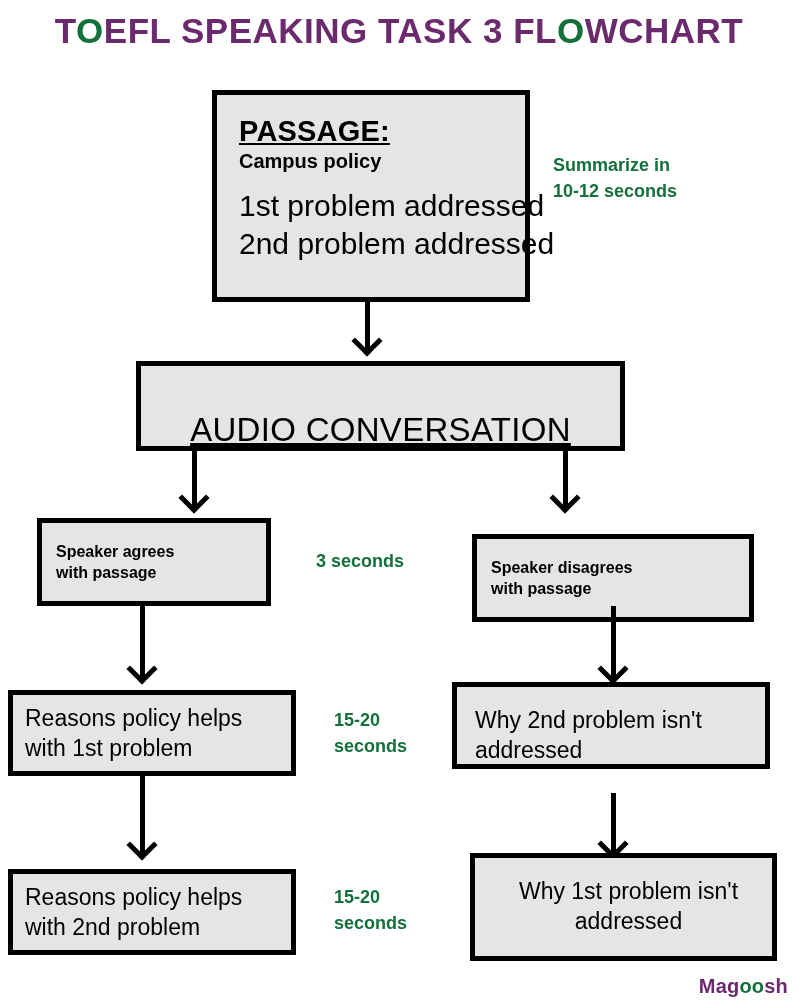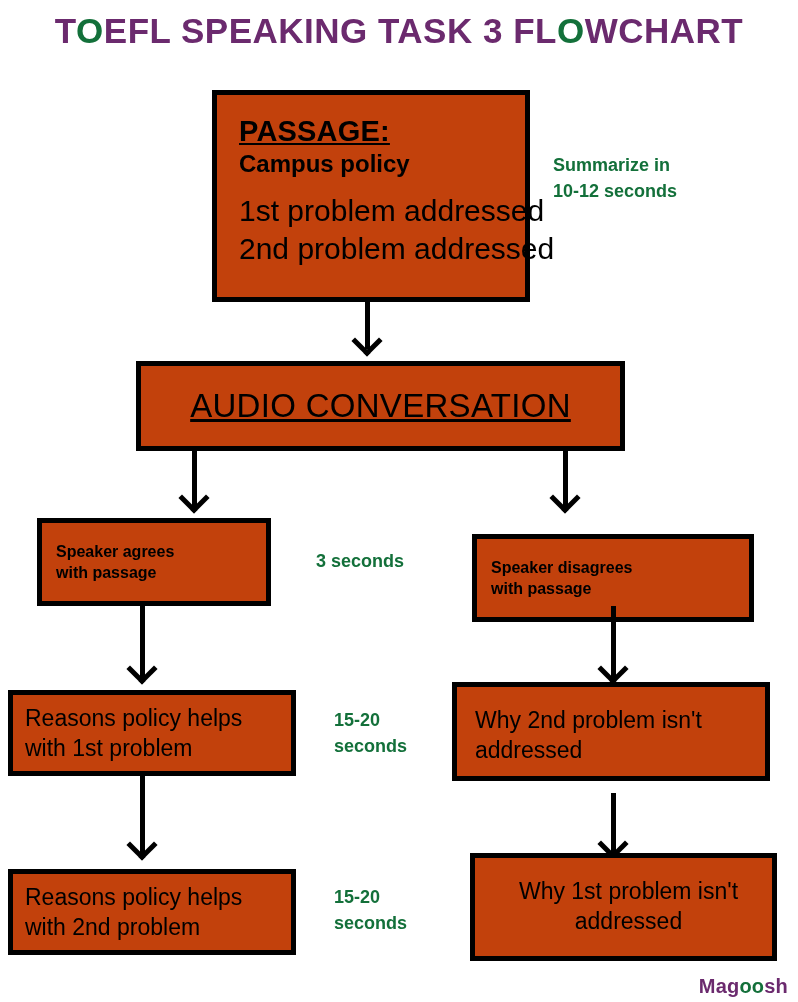--- a/index.html
+++ b/index.html
@@ -33,21 +33,21 @@
     color: #6b2a6e;
     white-space: nowrap;
     line-height: 1.1;
   }
   #title .g { color: #13703a; }
 
   
   .box {
     position: absolute;
     box-sizing: border-box;
-    background: #c2410c;
+    background: #e5e5e5;
     border: 5px solid #000000;
   }
   .box .inner {
     position: absolute;
     left: 14px;
     right: 8px;
     top: 10px;
     color: #000000;
   }
   .box.vcenter .inner {
@@ -59,21 +59,21 @@
 
   
   .t-passage-head {
     font-size: 29px;
     font-weight: bold;
     text-decoration: underline;
     letter-spacing: 0.2px;
     margin-bottom: 2px;
   }
   .t-passage-sub {
-    font-size: 24px;
+    font-size: 20px;
     font-weight: bold;
     margin-bottom: 14px;
   }
   .t-passage-body {
     font-size: 30px;
     font-weight: normal;
     line-height: 1.28;
   }
   .t-audio {
     font-size: 33px;
@@ -160,21 +160,21 @@
     <span class="ln">Summarize in</span>
     <span class="ln">10-12 seconds</span>
   </div>
 
   <div class="arrow" style="left:355px; top:302px; width:24px; height:58px;">
     <div class="stem" style="height:47px;"></div>
     <div class="head" style="top:28px;"></div>
   </div>
 
   <div class="box vcenter" style="left:136px; top:361px; width:489px; height:90px;">
-    <div class="inner" style="left:0; right:0;">
+    <div class="inner" style="left:0; right:0;margin-top:24px;">
       <span class="ln t-audio">AUDIO CONVERSATION</span>
     </div>
   </div>
 
   <div class="arrow" style="left:182px; top:451px; width:24px; height:68px;">
     <div class="stem" style="height:56px;"></div>
     <div class="head" style="top:36px;"></div>
   </div>
 
   <div class="arrow" style="left:553px; top:451px; width:24px; height:68px;">
@@ -215,21 +215,21 @@
       <span class="ln t-reg">Reasons policy helps</span>
       <span class="ln t-reg">with 1st problem</span>
     </div>
   </div>
 
   <div class="note" style="left:334px; top:707px;">
     <span class="ln">15-20</span>
     <span class="ln">seconds</span>
   </div>
 
-  <div class="box" style="left:452px; top:682px; width:318px; height:99px;">
+  <div class="box" style="left:452px; top:682px; width:318px; height:87px;">
     <div class="inner" style="left:18px; top:18px;">
       <span class="ln t-reg">Why 2nd problem isn't</span>
       <span class="ln t-reg">addressed</span>
     </div>
   </div>
 
   <div class="arrow" style="left:130px; top:776px; width:24px; height:90px;">
     <div class="stem" style="height:78px;"></div>
     <div class="head" style="top:58px;"></div>
   </div>

